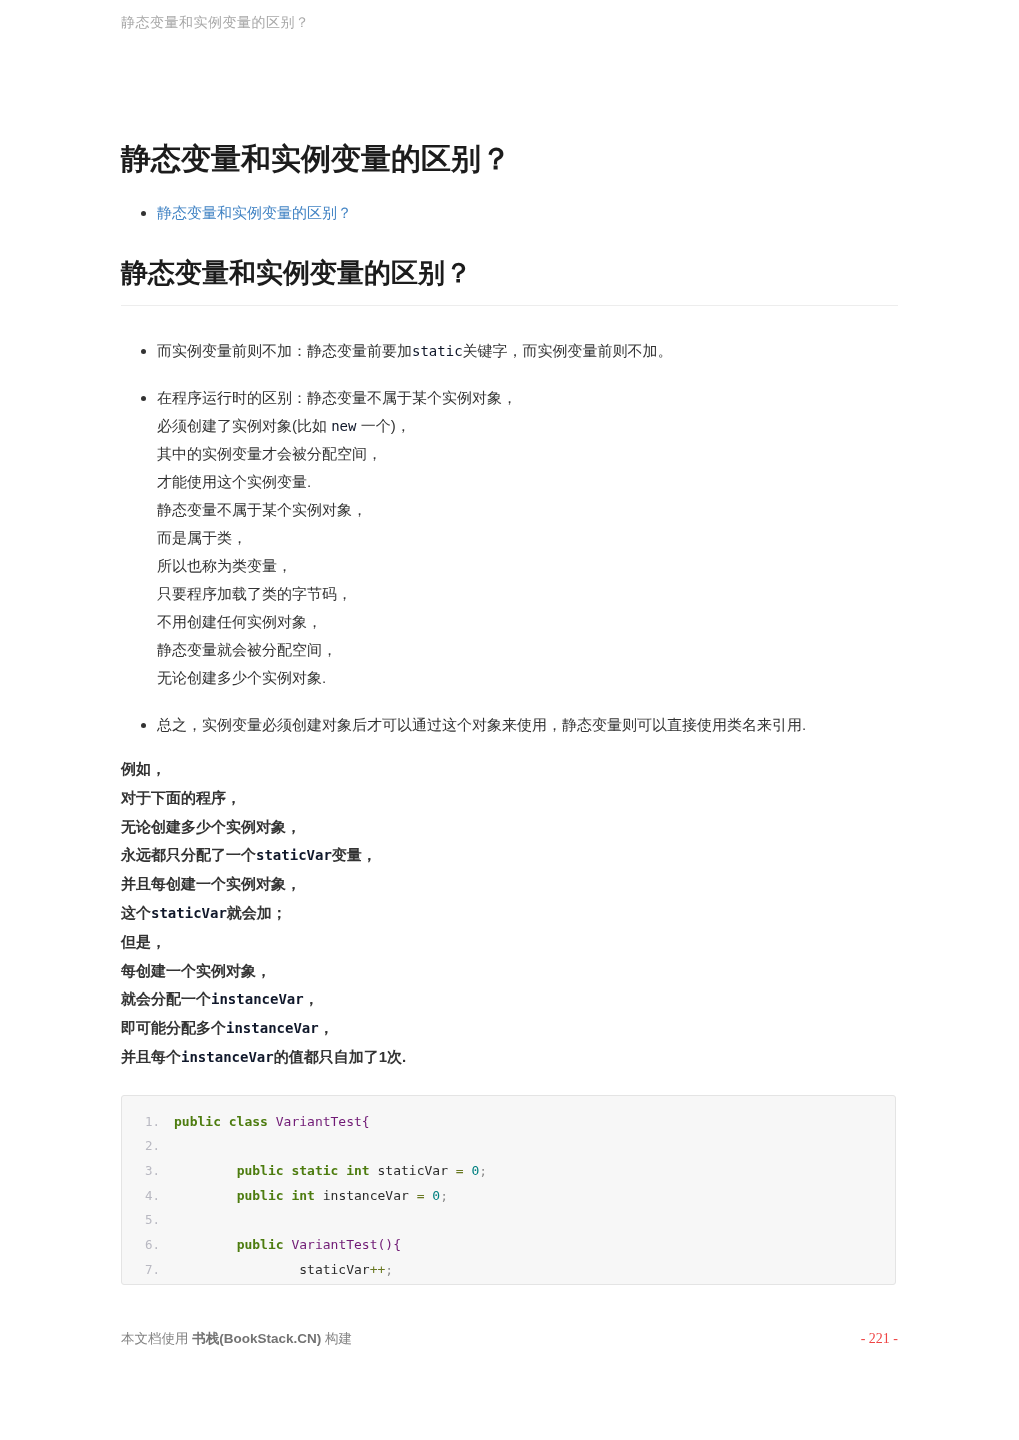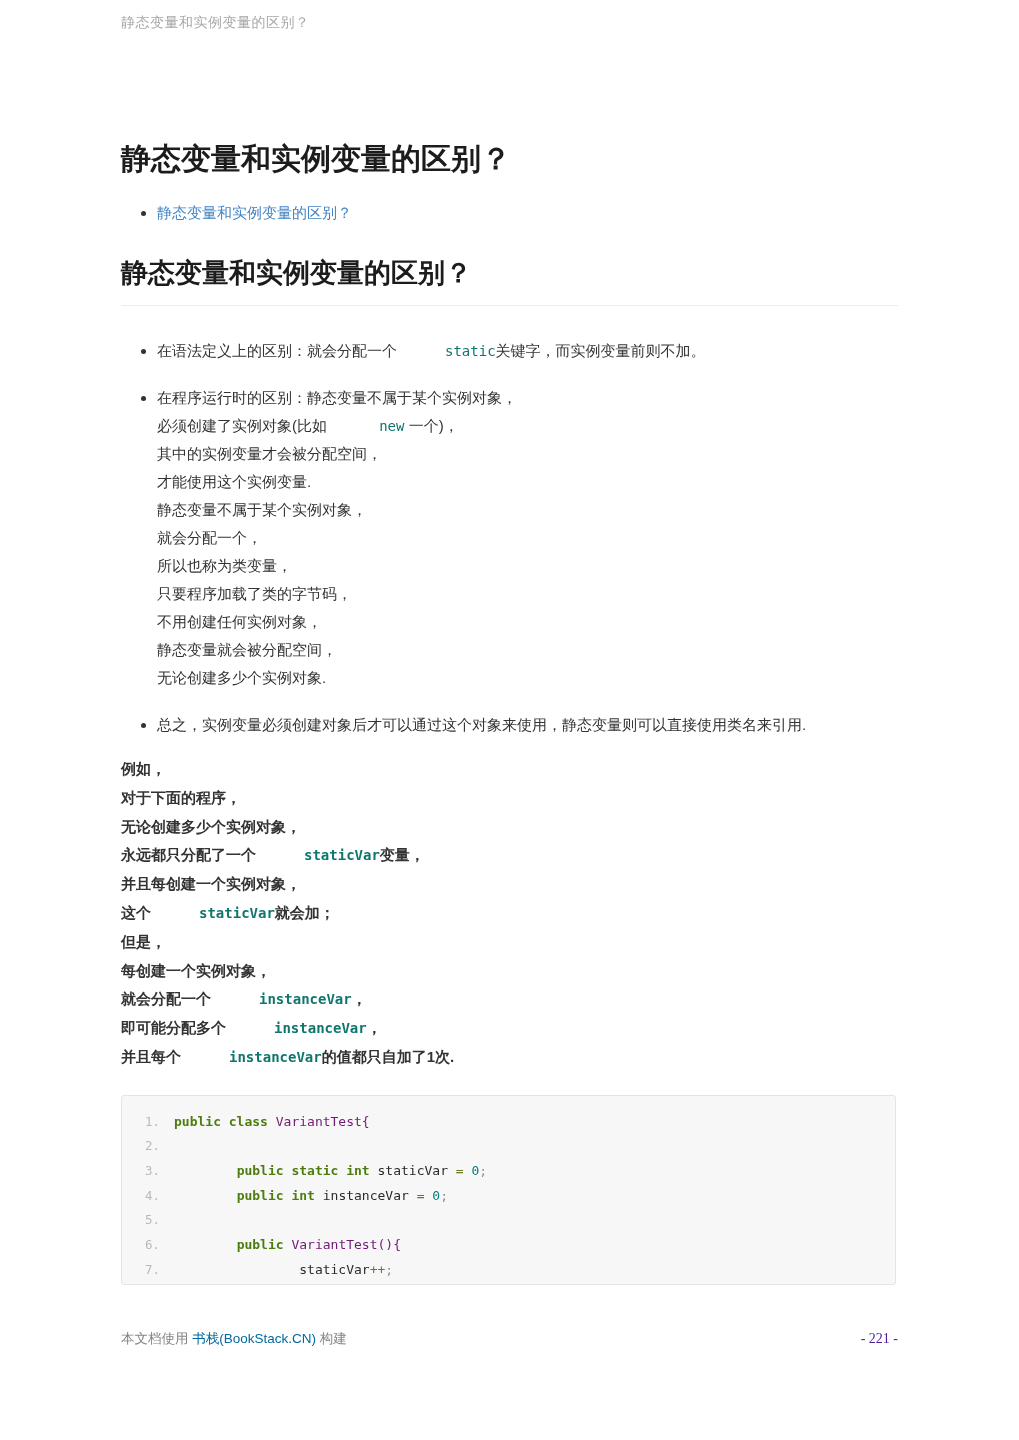--- a/index.html
+++ b/index.html
@@ -59,22 +59,21 @@
     font-size: 15px;
     line-height: 28px;
     color: #333333;
     margin-bottom: 19px;
   }
   ul.content-list li:last-child { margin-bottom: 12px; }
 
   code.inline-code, .mono {
     font-family: "DejaVu Sans Mono", "Liberation Mono", monospace;
     font-size: 14px;
-    color: #0f766e;
-    margin-left: 48px;
+    color: #0f172a;
   }
 
   .paragraph {
     margin-top: 16px;
     font-size: 15px;
     line-height: 28.8px;
     color: #333333;
     font-weight: bold;
   }
 
@@ -118,28 +117,28 @@
     left: 121px;
     top: 1330px;
     width: 777px;
     display: flex;
     justify-content: space-between;
     align-items: baseline;
     font-size: 13.5px;
     color: #848484;
   }
   .footer .brand {
-    color: #0369a1;
-    font-weight: normal;
+    color: #737373;
+    font-weight: bold;
     text-decoration: none;
     cursor: pointer;
   }
   .footer .page-num {
     font-family: "Liberation Serif", "DejaVu Serif", serif;
-    color: #4c1d95;
+    color: #ef4444;
     font-size: 14px;
   }
 </style>
 </head>
 <body>
 
 <div class="page">
 
   <div class="content">
     <div class="running-header">静态变量和实例变量的区别？</div>
@@ -148,22 +147,22 @@
 
     <ul class="toc-list">
       <li>
         <a>静态变量和实例变量的区别？</a>
       </li>
     </ul>
 
     <h2 class="section-heading">静态变量和实例变量的区别？</h2>
 
     <ul class="content-list">
-        <li><span>在语法定义上的区别：就会分配一个</span><code class="inline-code">static</code><span>关键字，而实例变量前则不加。</span></li>
-        <li><span>在程序运行时的区别：静态变量不属于某个实例对象，</span><br><span>必须创建了实例对象(比如 </span><code class="inline-code">new</code><span> 一个)，</span><br><span>其中的实例变量才会被分配空间，</span><br><span>才能使用这个实例变量.</span><br><span>静态变量不属于某个实例对象，</span><br><span>就会分配一个，</span><br><span>所以也称为类变量，</span><br><span>只要程序加载了类的字节码，</span><br><span>不用创建任何实例对象，</span><br><span>静态变量就会被分配空间，</span><br><span>无论创建多少个实例对象.</span></li>
+        <li><span>而实例变量前则不加：静态变量前要加</span><code class="inline-code">static</code><span>关键字，而实例变量前则不加。</span></li>
+        <li><span>在程序运行时的区别：静态变量不属于某个实例对象，</span><br><span>必须创建了实例对象(比如 </span><code class="inline-code">new</code><span> 一个)，</span><br><span>其中的实例变量才会被分配空间，</span><br><span>才能使用这个实例变量.</span><br><span>静态变量不属于某个实例对象，</span><br><span>而是属于类，</span><br><span>所以也称为类变量，</span><br><span>只要程序加载了类的字节码，</span><br><span>不用创建任何实例对象，</span><br><span>静态变量就会被分配空间，</span><br><span>无论创建多少个实例对象.</span></li>
         <li><span>总之，实例变量必须创建对象后才可以通过这个对象来使用，静态变量则可以直接使用类名来引用.</span></li>
       </ul>
 
     <div class="paragraph"><span>例如，</span><br><span>对于下面的程序，</span><br><span>无论创建多少个实例对象，</span><br><span>永远都只分配了一个</span><code class="inline-code">staticVar</code><span>变量，</span><br><span>并且每创建一个实例对象，</span><br><span>这个</span><code class="inline-code">staticVar</code><span>就会加；</span><br><span>但是，</span><br><span>每创建一个实例对象，</span><br><span>就会分配一个</span><code class="inline-code">instanceVar</code><span>，</span><br><span>即可能分配多个</span><code class="inline-code">instanceVar</code><span>，</span><br><span>并且每个</span><code class="inline-code">instanceVar</code><span>的值都只自加了1次.</span></div>
 
     <div class="code-block">
         <div class="code-line"><span class="ln">1.</span><span class="tok-kw">public class</span><span class="tok-pln"> </span><span class="tok-cls">VariantTest{</span></div>
         <div class="code-line"><span class="ln">2.</span></div>
         <div class="code-line"><span class="ln">3.</span><span class="tok-pln">        </span><span class="tok-kw">public static int</span><span class="tok-pln"> staticVar </span><span class="tok-op">=</span><span class="tok-pln"> </span><span class="tok-num">0</span><span class="tok-pun">;</span></div>
         <div class="code-line"><span class="ln">4.</span><span class="tok-pln">        </span><span class="tok-kw">public int</span><span class="tok-pln"> instanceVar </span><span class="tok-op">=</span><span class="tok-pln"> </span><span class="tok-num">0</span><span class="tok-pun">;</span></div>

